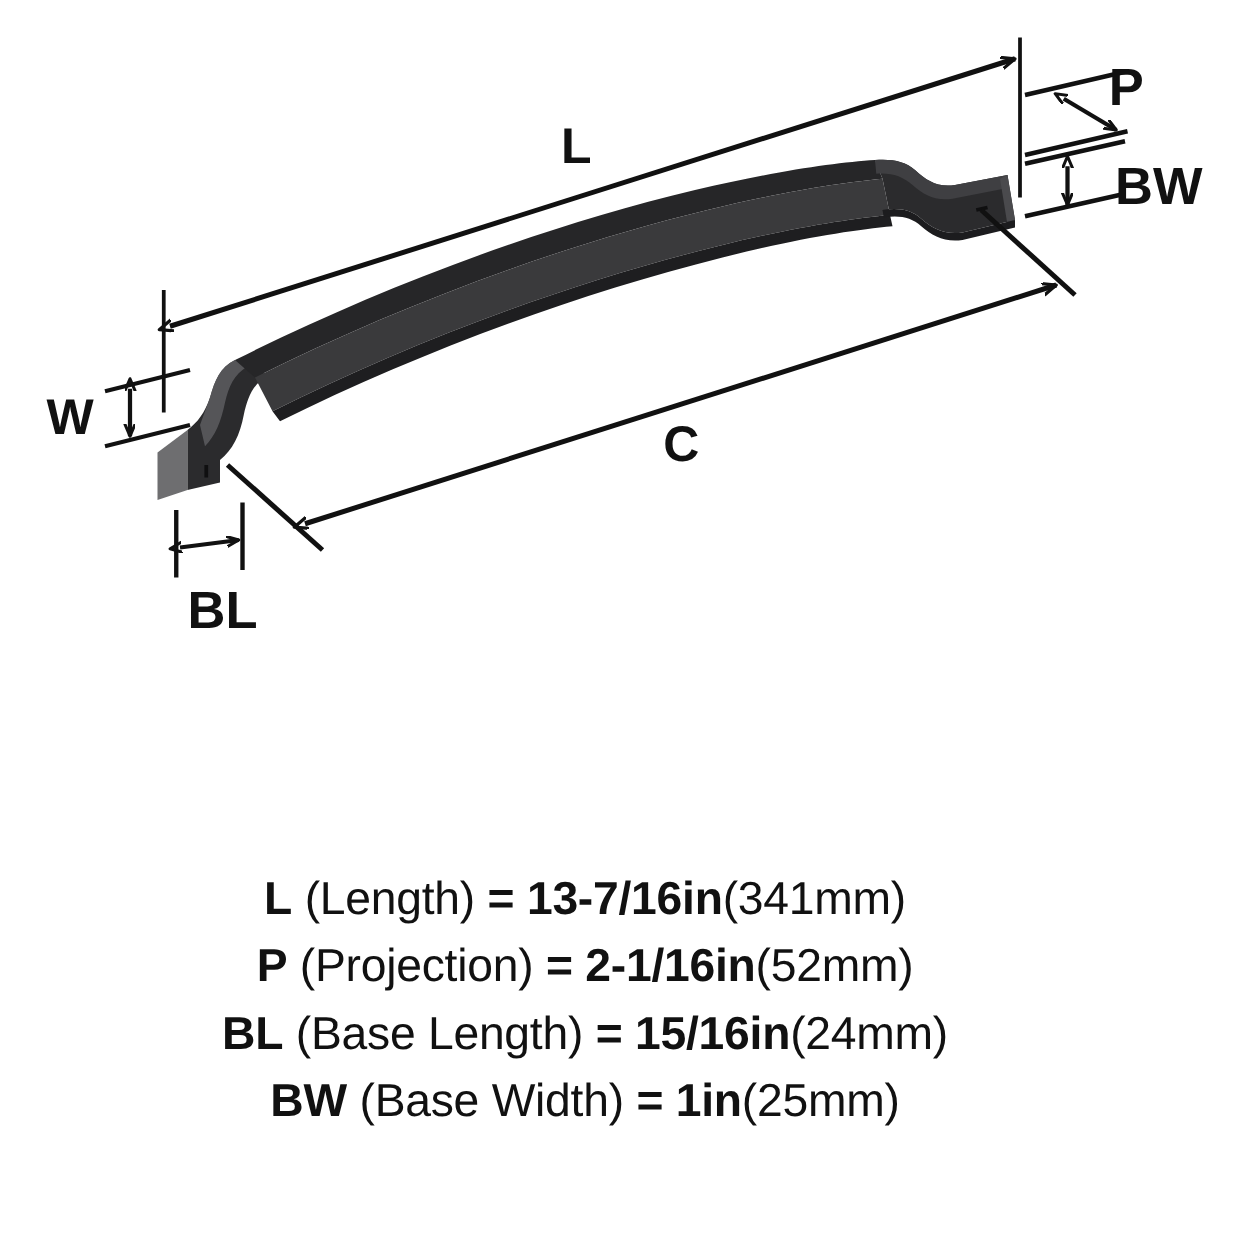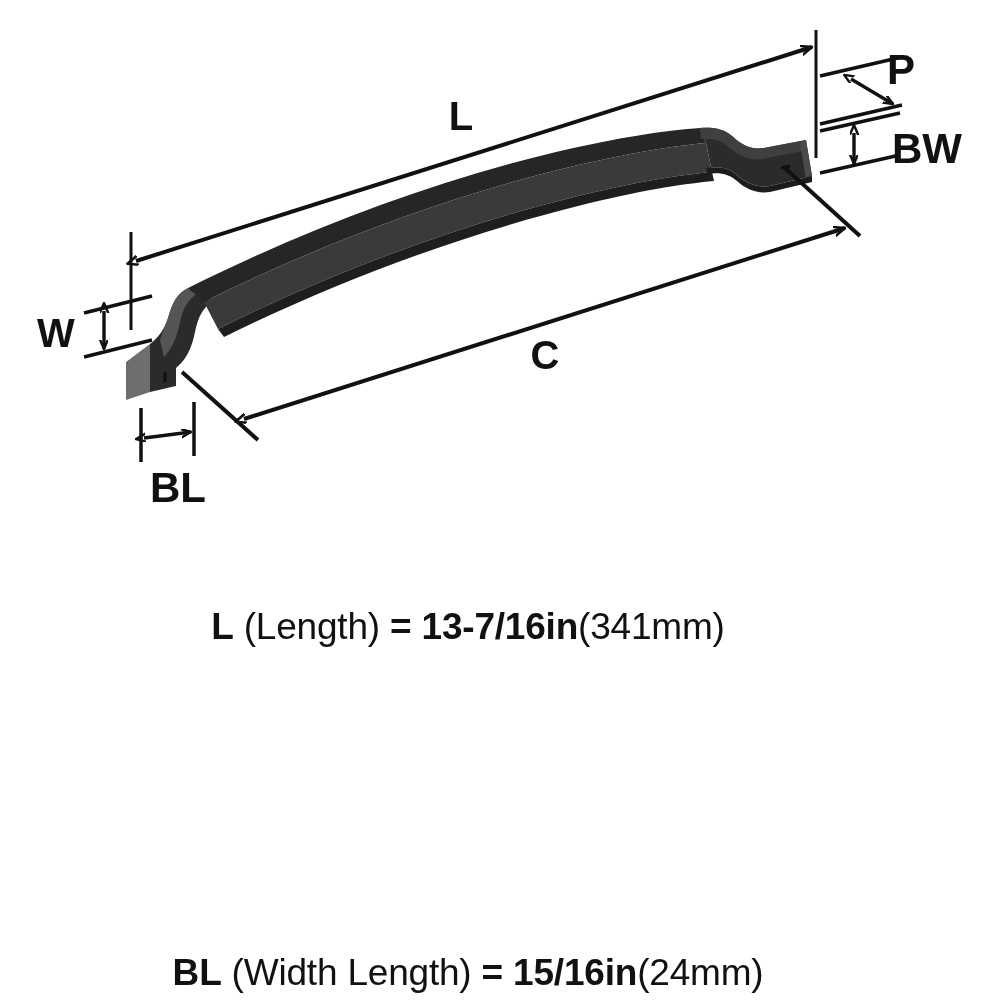--- a/index.html
+++ b/index.html
@@ -43,21 +43,21 @@
   
   #legend-region {
     position: absolute;
     left: 0;
     top: 600px;
     width: 936px;
     height: 400px;
     display: flex;
     flex-direction: column;
     align-items: center;
-    justify-content: space-between;
+    justify-content: center;
   }
   .legend-line {
     width: 100%;
     text-align: center;
     font-size: 37px;
     line-height: 54px;
     white-space: nowrap;
     color: #111111;
     letter-spacing: -0.2px;
   }
@@ -219,22 +219,28 @@
     </svg>
   </div>
 
   <div id="legend-region">
 
     <div class="legend-line">
       <span class="key">L</span><span class="name"> (Length)</span><span class="eq"> = </span><span class="imperial">13-7/16in</span><span class="metric">(341mm)</span>
     </div>
 
 
-
-
-    <div class="legend-line">
-      <span class="key">BL</span><span class="name"> (Width Length)</span><span class="eq"> = </span><span class="imperial">15/16in</span><span class="metric">(24mm)</span>
-    </div>
-
+    <div class="legend-line">
+      <span class="key">P</span><span class="name"> (Projection)</span><span class="eq"> = </span><span class="imperial">2-1/16in</span><span class="metric">(52mm)</span>
+    </div>
+
+
+    <div class="legend-line">
+      <span class="key">BL</span><span class="name"> (Base Length)</span><span class="eq"> = </span><span class="imperial">15/16in</span><span class="metric">(24mm)</span>
+    </div>
+
+    <div class="legend-line">
+      <span class="key">BW</span><span class="name"> (Base Width)</span><span class="eq"> = </span><span class="imperial">1in</span><span class="metric">(25mm)</span>
+    </div>
 
   </div>
 
 </div>
 
 </body></html>

